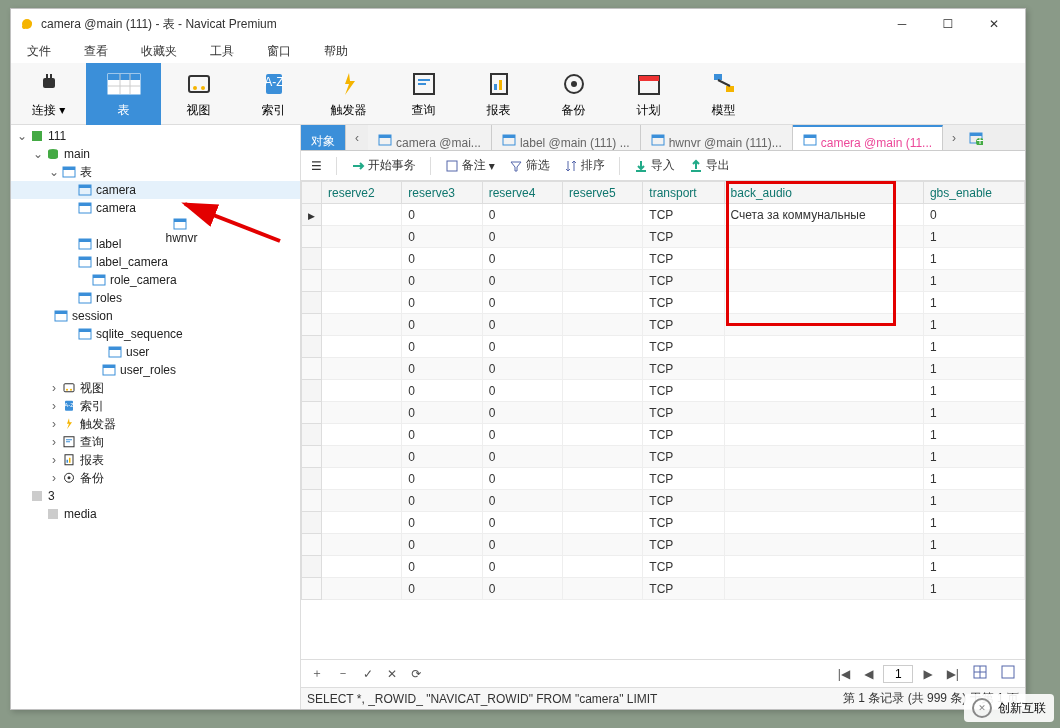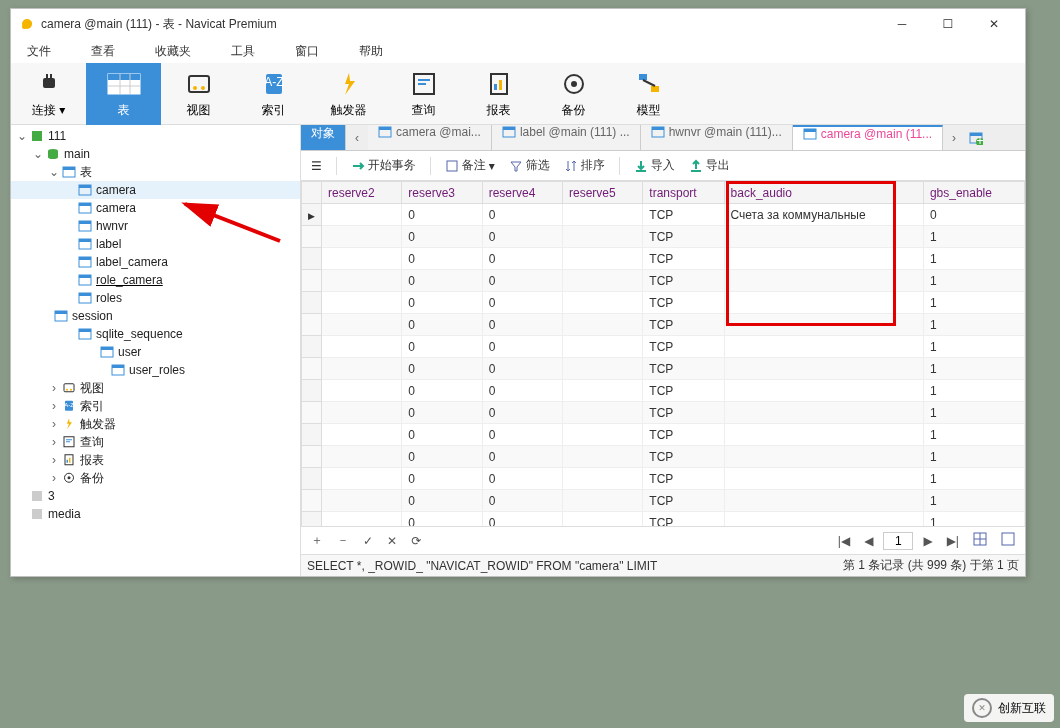--- a/index.html
+++ b/index.html
@@ -1,50 +1,50 @@
 <!DOCTYPE html>
 <html><head>
 <meta charset="utf-8">
 <style>
 * { margin: 0; padding: 0; box-sizing: border-box; font-family: "Microsoft YaHei", "Segoe UI", sans-serif; font-size: 12px; }
 body { background: #8a9a88; width: 1060px; height: 728px; position: relative; overflow: hidden; }
-.window { position: absolute; left: 10px; top: 8px; width: 1016px; height: 569px; background: #fff; border: 1px solid #c0c0c0; box-shadow: 2px 2px 6px rgba(0,0,0,0.2); display: flex; flex-direction: column; }
+.window { position: absolute; left: 10px; top: 8px; width: 1016px; height: 702px; background: #fff; border: 1px solid #c0c0c0; box-shadow: 2px 2px 6px rgba(0,0,0,0.2); display: flex; flex-direction: column; }
 .titlebar { height: 30px; display: flex; align-items: center; padding: 0 8px; background: #fff; }
 .titlebar .app-icon { width: 16px; height: 16px; margin-right: 6px; display: flex; align-items: center; }
 .titlebar .title { flex: 1; color: #333; }
 .winbtns { display: flex; }
 .winbtns div { width: 46px; height: 30px; display: flex; align-items: center; justify-content: center; color: #333; }
-.menubar { height: 24px; display: flex; align-items: center; padding: 0 6px; gap: 20px; }
+.menubar { height: 24px; display: flex; align-items: center; padding: 0 6px; gap: 13px; }
 .menubar span { padding: 2px 10px; color: #333; }
 .toolbar { height: 62px; display: flex; align-items: center; border-bottom: 1px solid #ddd; background: #f7f7f7; }
 .toolbar .btn { width: 75px; height: 62px; display: flex; flex-direction: column; align-items: center; justify-content: center; gap: 2px; }
 .toolbar .btn.active { background: #3b8fd9; color: #fff; }
 .toolbar .btn .ico { height: 32px; display: flex; align-items: center; justify-content: center; }
 .toolbar .btn .lbl { font-size: 12px; }
 .content { flex: 1; display: flex; overflow: hidden; }
 .sidebar { width: 290px; border-right: 1px solid #ddd; overflow: auto; padding-top: 2px; }
 .tree { }
 .tree-row { display: flex; align-items: center; height: 18px; padding-left: 4px; white-space: nowrap; }
 .tree-row .tw { width: 14px; text-align: center; color: #666; }
 .tree-row .ico { width: 16px; height: 16px; display: flex; align-items: center; justify-content: center; margin-right: 3px; }
 .tree-row .txt { color: #222; }
 .sel { background: #e5f1fb; }
 .main { flex: 1; display: flex; flex-direction: column; overflow: hidden; }
 .tabs { height: 26px; display: flex; align-items: stretch; background: #eee; border-bottom: 1px solid #ccc; }
-.tab { display: flex; align-items: flex-start; padding: 0 10px; border-right: 1px solid #ccc; gap: 4px; color: #666; background: #f2f2f2; max-width: 180px; overflow: hidden; white-space: nowrap; }
+.tab { display: flex; align-items: flex-end; padding: 0 10px; border-right: 1px solid #ccc; gap: 4px; color: #666; background: #f2f2f2; max-width: 180px; overflow: hidden; white-space: nowrap; }
 .tab.active { background: #3b8fd9; color: #fff; }
 .tab.active2 { background: #fff; color: #ec4899; border-top: 2px solid #3b8fd9; }
 .tab-nav { width: 22px; display: flex; align-items: center; justify-content: center; color: #666; }
 .databar { height: 30px; display: flex; align-items: center; padding: 0 6px; border-bottom: 1px solid #ddd; gap: 6px; }
 .databar .sep { width: 1px; height: 18px; background: #ddd; margin: 0 4px; }
 .databar .dbtn { display: flex; align-items: center; gap: 3px; padding: 2px 4px; color: #333; }
 .grid-wrap { flex: 1; overflow: hidden; position: relative; }
 .grid { position: absolute; inset: 0; overflow: auto; }
 table { border-collapse: collapse; width: 100%; }
-th { background: #f5f5f5; border: 1px solid #ddd; height: 22px; text-align: left; padding: 0 6px; font-weight: normal; color: #701a75; position: sticky; top: 0; }
+th { background: #f5f5f5; border: 1px solid #ddd; height: 22px; text-align: left; padding: 0 6px; font-weight: normal; color: #0f766e; position: sticky; top: 0; }
 td { border: 1px solid #eee; height: 22px; padding: 0 6px; color: #333; }
 tr.alt td { background: #f9f9f9; }
 .rowhdr { width: 20px; background: #f5f5f5; border: 1px solid #ddd; }
 .current-row .rowhdr::before { content: "▶"; color: #333; font-size: 9px; }
 .highlight-box { position: absolute; border: 3px solid #e30000; pointer-events: none; }
 .arrow-overlay { position: absolute; pointer-events: none; }
 .footer-nav { height: 28px; display: flex; align-items: center; border-top: 1px solid #ddd; padding: 0 6px; justify-content: space-between; }
 .footer-nav .left, .footer-nav .right { display: flex; align-items: center; gap: 6px; color: #555; }
 .footer-nav .nbtn { padding: 2px 4px; }
 .footer-nav input { width: 30px; height: 18px; text-align: center; border: 1px solid #ccc; }
@@ -157,20 +157,29 @@
           <svg width="28" height="28">
             <circle cx="14" cy="14" r="9" fill="none" stroke="#333" stroke-width="2"></circle>
             <circle cx="14" cy="14" r="3" fill="#333"></circle>
           </svg>
         </div>
         <div class="lbl">备份</div>
       </div>
       <div class="btn">
         <div class="ico">
           <svg width="28" height="28">
+            <rect x="4" y="6" width="20" height="18" fill="none" stroke="#333" stroke-width="2"></rect>
+            <rect x="4" y="6" width="20" height="5" fill="#e33"></rect>
+          </svg>
+        </div>
+        <div class="lbl">计划</div>
+      </div>
+      <div class="btn">
+        <div class="ico">
+          <svg width="28" height="28">
             <rect x="4" y="4" width="8" height="6" fill="#3b8fd9"></rect>
             <rect x="16" y="16" width="8" height="6" fill="#f5b400"></rect>
             <line x1="8" y1="10" x2="20" y2="16" stroke="#333" stroke-width="2"></line>
           </svg>
         </div>
         <div class="lbl">模型</div>
       </div>
     </div>
 
   <div class="content">
@@ -218,101 +227,101 @@
           <div class="tree-row" style="padding-left: 52px;">
             <span class="tw"></span>
             <span class="ico">
               <svg class="icon-table">
                 <rect x="1" y="2" width="12" height="10" fill="none" stroke="#3b8fd9"></rect>
                 <rect x="1" y="2" width="12" height="3" fill="#3b8fd9"></rect>
               </svg>
             </span>
             <span class="txt">camera</span>
           </div>
+          <div class="tree-row" style="padding-left: 52px; flex-direction: column;">
+            <span class="tw"></span>
+            <span class="ico">
+              <svg class="icon-table">
+                <rect x="1" y="2" width="12" height="10" fill="none" stroke="#3b8fd9"></rect>
+                <rect x="1" y="2" width="12" height="3" fill="#3b8fd9"></rect>
+              </svg>
+            </span>
+            <span class="txt">hwnvr</span>
+          </div>
           <div class="tree-row" style="padding-left: 52px;">
             <span class="tw"></span>
             <span class="ico">
               <svg class="icon-table">
                 <rect x="1" y="2" width="12" height="10" fill="none" stroke="#3b8fd9"></rect>
                 <rect x="1" y="2" width="12" height="3" fill="#3b8fd9"></rect>
               </svg>
             </span>
-            <span class="txt">hwnvr</span>
+            <span class="txt">label</span>
           </div>
           <div class="tree-row" style="padding-left: 52px;">
             <span class="tw"></span>
             <span class="ico">
               <svg class="icon-table">
                 <rect x="1" y="2" width="12" height="10" fill="none" stroke="#3b8fd9"></rect>
                 <rect x="1" y="2" width="12" height="3" fill="#3b8fd9"></rect>
               </svg>
             </span>
-            <span class="txt">label</span>
+            <span class="txt">label_camera</span>
+          </div>
+          <div class="tree-row" style="padding-left: 66px;">
+            <span class="tw"></span>
+            <span class="ico">
+              <svg class="icon-table">
+                <rect x="1" y="2" width="12" height="10" fill="none" stroke="#3b8fd9"></rect>
+                <rect x="1" y="2" width="12" height="3" fill="#3b8fd9"></rect>
+              </svg>
+            </span>
+            <span class="txt">role_camera</span>
           </div>
           <div class="tree-row" style="padding-left: 52px;">
             <span class="tw"></span>
             <span class="ico">
               <svg class="icon-table">
                 <rect x="1" y="2" width="12" height="10" fill="none" stroke="#3b8fd9"></rect>
                 <rect x="1" y="2" width="12" height="3" fill="#3b8fd9"></rect>
               </svg>
             </span>
-            <span class="txt">label_camera</span>
-          </div>
-          <div class="tree-row" style="padding-left: 52px; text-decoration: underline;">
-            <span class="tw"></span>
-            <span class="ico">
-              <svg class="icon-table">
-                <rect x="1" y="2" width="12" height="10" fill="none" stroke="#3b8fd9"></rect>
-                <rect x="1" y="2" width="12" height="3" fill="#3b8fd9"></rect>
-              </svg>
-            </span>
-            <span class="txt">role_camera</span>
+            <span class="txt">roles</span>
+          </div>
+          <div class="tree-row" style="padding-left: 28px;">
+            <span class="tw"></span>
+            <span class="ico">
+              <svg class="icon-table">
+                <rect x="1" y="2" width="12" height="10" fill="none" stroke="#3b8fd9"></rect>
+                <rect x="1" y="2" width="12" height="3" fill="#3b8fd9"></rect>
+              </svg>
+            </span>
+            <span class="txt">session</span>
           </div>
           <div class="tree-row" style="padding-left: 52px;">
             <span class="tw"></span>
             <span class="ico">
               <svg class="icon-table">
                 <rect x="1" y="2" width="12" height="10" fill="none" stroke="#3b8fd9"></rect>
                 <rect x="1" y="2" width="12" height="3" fill="#3b8fd9"></rect>
               </svg>
             </span>
-            <span class="txt">roles</span>
-          </div>
-          <div class="tree-row" style="padding-left: 28px;">
-            <span class="tw"></span>
-            <span class="ico">
-              <svg class="icon-table">
-                <rect x="1" y="2" width="12" height="10" fill="none" stroke="#3b8fd9"></rect>
-                <rect x="1" y="2" width="12" height="3" fill="#3b8fd9"></rect>
-              </svg>
-            </span>
-            <span class="txt">session</span>
-          </div>
-          <div class="tree-row" style="padding-left: 52px;">
-            <span class="tw"></span>
-            <span class="ico">
-              <svg class="icon-table">
-                <rect x="1" y="2" width="12" height="10" fill="none" stroke="#3b8fd9"></rect>
-                <rect x="1" y="2" width="12" height="3" fill="#3b8fd9"></rect>
-              </svg>
-            </span>
             <span class="txt">sqlite_sequence</span>
           </div>
-          <div class="tree-row" style="padding-left: 52px; margin-left: 22px;">
+          <div class="tree-row" style="padding-left: 82px;">
             <span class="tw"></span>
             <span class="ico">
               <svg class="icon-table">
                 <rect x="1" y="2" width="12" height="10" fill="none" stroke="#3b8fd9"></rect>
                 <rect x="1" y="2" width="12" height="3" fill="#3b8fd9"></rect>
               </svg>
             </span>
             <span class="txt">user</span>
           </div>
-          <div class="tree-row" style="padding-left: 76px; margin-left: 9px;">
+          <div class="tree-row" style="padding-left: 76px;">
             <span class="tw"></span>
             <span class="ico">
               <svg class="icon-table">
                 <rect x="1" y="2" width="12" height="10" fill="none" stroke="#3b8fd9"></rect>
                 <rect x="1" y="2" width="12" height="3" fill="#3b8fd9"></rect>
               </svg>
             </span>
             <span class="txt">user_roles</span>
           </div>
           <div class="tree-row" style="padding-left: 36px;">
@@ -379,21 +388,21 @@
           </div>
           <div class="tree-row" style="padding-left: 4px;">
             <span class="tw"></span>
             <span class="ico">
               <svg width="14" height="14">
                 <rect x="2" y="2" width="10" height="10" fill="#ccc"></rect>
               </svg>
             </span>
             <span class="txt">3</span>
           </div>
-          <div class="tree-row" style="padding-left: 4px;">
+          <div class="tree-row" style="padding-left: 20px;">
             <span class="tw"></span>
             <span class="ico">
               <svg width="14" height="14">
                 <rect x="2" y="2" width="10" height="10" fill="#ccc"></rect>
               </svg>
             </span>
             <span class="txt">media</span>
           </div>
         </div>
     </div>

